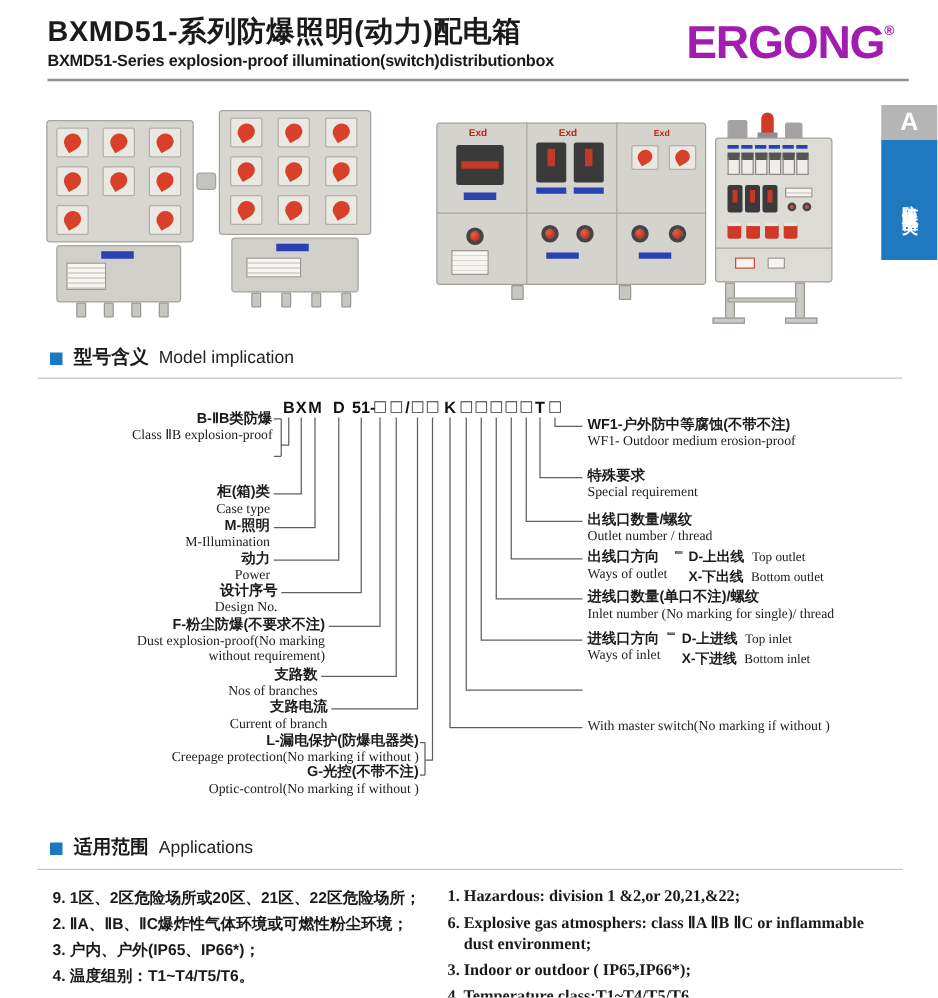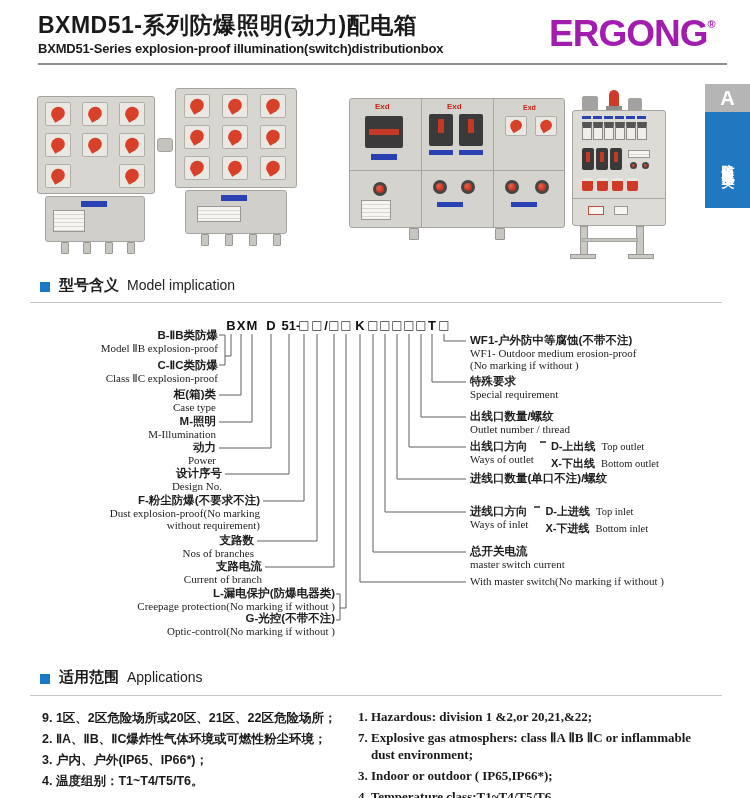--- a/index.html
+++ b/index.html
@@ -270,25 +270,21 @@
   <span class="tk tkb" style="left:343px">□</span>
   <span class="tk tkb" style="left:355px">□</span>
   <span class="tk tkb" style="left:367px">□</span>
   <span class="tk tkb" style="left:379px">□</span>
   <span class="tk tkb" style="left:391px">□</span>
   <span class="tk" style="left:402px">T</span>
   <span class="tk tkb" style="left:414px">□</span>
 
   <div class="dl" style="top:19px;width:188px;">
     <div class="lbl-cn">B-ⅡB类防爆</div>
-    <div class="lbl-en">Model ⅡB  explosion-proof</div>
-  </div>
-  <div class="dl" style="top:49px;width:188px;">
-    <div class="lbl-cn">C-ⅡC类防爆</div>
-    <div class="lbl-en">Class ⅡC  explosion-proof</div>
+    <div class="lbl-en">Class ⅡB  explosion-proof</div>
   </div>
   <div class="dl" style="top:78px;width:186px;">
     <div class="lbl-cn">柜(箱)类</div>
     <div class="lbl-en">Case type</div>
   </div>
   <div class="dl" style="top:105px;width:186px;">
     <div class="lbl-cn">M-照明</div>
     <div class="lbl-en">M-Illumination</div>
   </div>
   <div class="dl" style="top:131px;width:186px;">
@@ -314,21 +310,20 @@
   <div class="dl" style="top:277px;width:305px;">
     <div class="lbl-cn">L-漏电保护(防爆电器类)</div>
     <div class="lbl-en">Creepage protection(No marking  if without )</div>
     <div class="lbl-cn">G-光控(不带不注)</div>
     <div class="lbl-en">Optic-control(No marking  if without )</div>
   </div>
 
   <div class="dr" style="top:24px;width:250px;">
     <div class="lbl-cn">WF1-户外防中等腐蚀(不带不注)</div>
     <div class="lbl-en">WF1- Outdoor medium erosion-proof</div>
-    <div class="lbl-en">(No marking  if without )</div>
   </div>
   <div class="dr" style="top:65px;width:250px;">
     <div class="lbl-cn">特殊要求</div>
     <div class="lbl-en">Special requirement</div>
   </div>
   <div class="dr" style="top:100px;width:250px;">
     <div class="lbl-cn">出线口数量/螺纹</div>
     <div class="lbl-en">Outlet number / thread</div>
   </div>
   <div class="dr optwrap" style="top:130px;width:250px;">
@@ -337,35 +332,32 @@
       <div class="lbl-en">Ways of outlet</div>
     </div>
     <div class="optbr"></div>
     <div>
       <div class="optrow"><span class="opt-cn">D-上出线</span><span class="opt-en">Top outlet</span></div>
       <div class="optrow"><span class="opt-cn">X-下出线</span><span class="opt-en">Bottom  outlet</span></div>
     </div>
   </div>
   <div class="dr" style="top:162px;width:250px;">
     <div class="lbl-cn">进线口数量(单口不注)/螺纹</div>
+    <div class="lbl-en">Inlet number (No marking for single)/ thread</div>
   </div>
   <div class="dr optwrap" style="top:195px;width:250px;">
     <div>
       <div class="lbl-cn">进线口方向</div>
       <div class="lbl-en">Ways of inlet</div>
     </div>
     <div class="optbr"></div>
     <div>
       <div class="optrow"><span class="opt-cn">D-上进线</span><span class="opt-en">Top inlet</span></div>
       <div class="optrow"><span class="opt-cn">X-下进线</span><span class="opt-en">Bottom  inlet</span></div>
     </div>
-  </div>
-  <div class="dr" style="top:235px;width:250px;">
-    <div class="lbl-cn">总开关电流</div>
-    <div class="lbl-en">master switch current</div>
   </div>
   <div class="dr" style="top:265px;width:250px;">
     <div class="lbl-en">With master switch(No marking  if without )</div>
   </div>
 </div>
 
 <div class="abs sec" style="left:40px;top:668px;">
   <div class="sq"></div>
   <div class="cn">适用范围</div>
   <div class="en">Applications</div>
@@ -373,16 +365,16 @@
 <div class="abs rule" style="left:30px;top:695px;width:692px;"></div>
 
 <div class="abs applist-cn" style="left:42px;top:710px;width:312px;">
   <p>9. 1区、2区危险场所或20区、21区、22区危险场所；</p>
   <p>2. ⅡA、ⅡB、ⅡC爆炸性气体环境或可燃性粉尘环境；</p>
   <p>3. 户内、户外(IP65、IP66*)；</p>
   <p>4. 温度组别：T1~T4/T5/T6。</p>
 </div>
 <div class="abs applist-en" style="left:358px;top:708px;width:352px;">
   <p>1. Hazardous: division 1 &amp;2,or 20,21,&amp;22;</p>
-  <p>7. Explosive gas atmosphers: class ⅡA ⅡB ⅡC or inflammable dust environment;</p>
+  <p>6. Explosive gas atmosphers: class ⅡA ⅡB ⅡC or inflammable dust environment;</p>
   <p>3. Indoor or outdoor ( IP65,IP66*);</p>
   <p>4. Temperature class:T1~T4/T5/T6.</p>
 </div>
 
 </body></html>

